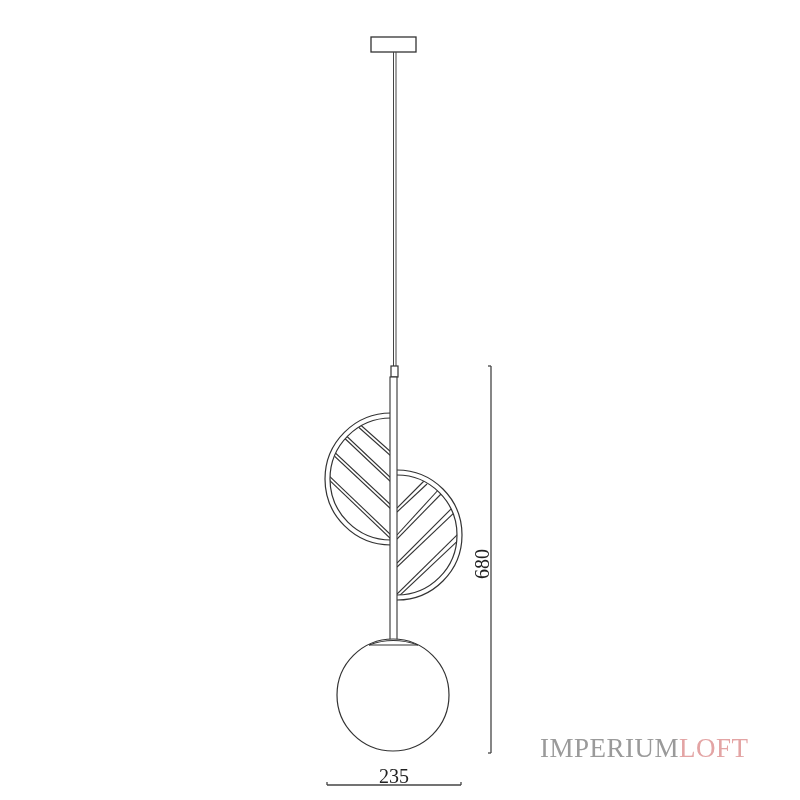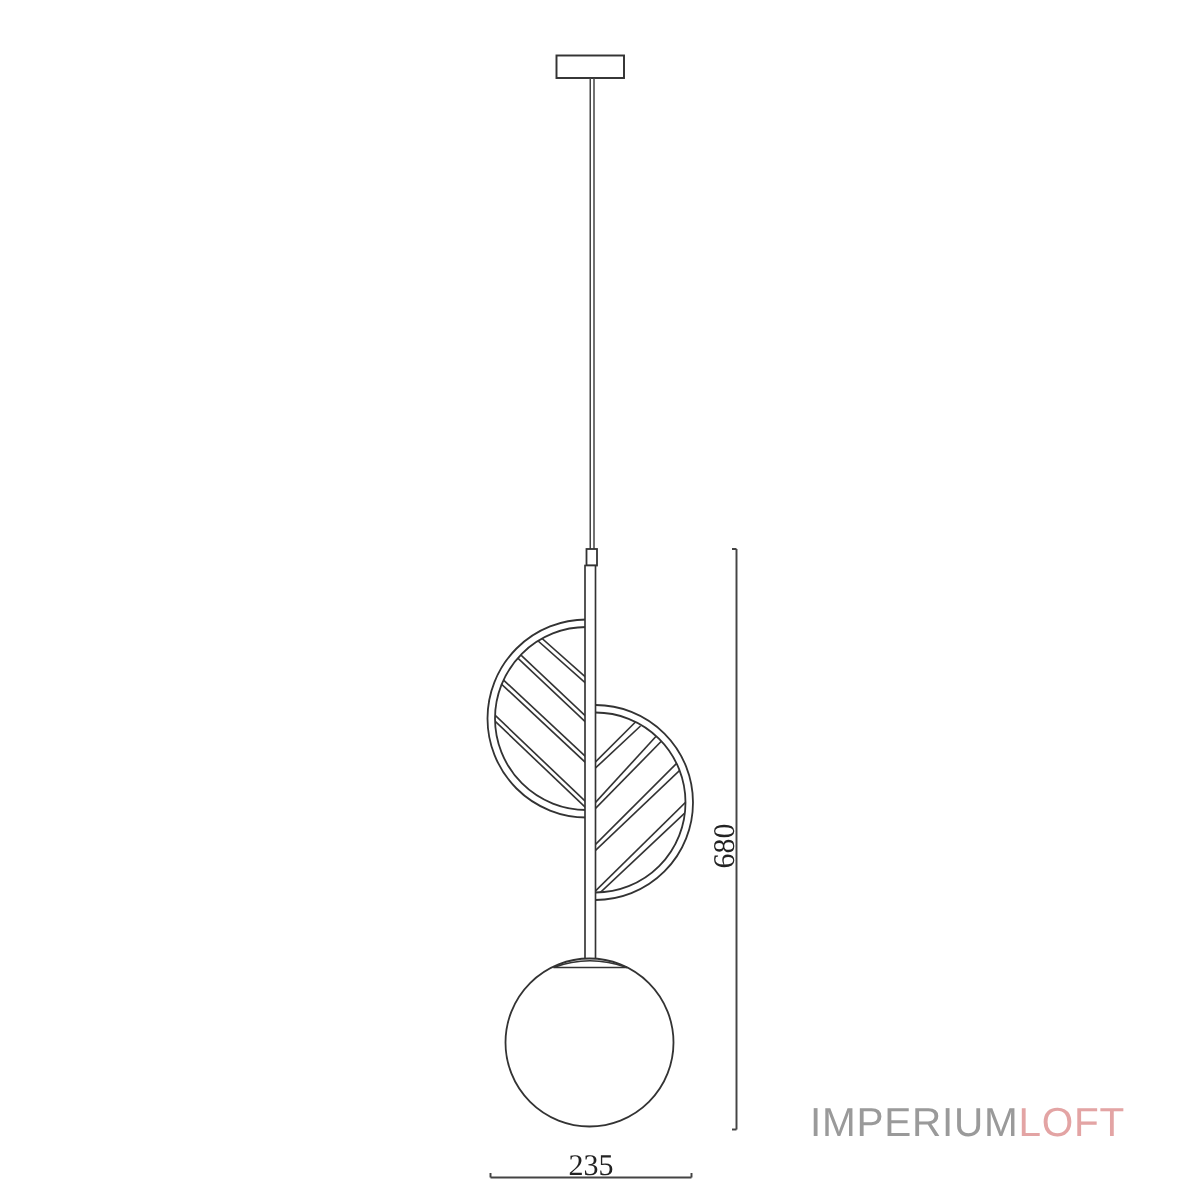--- a/index.html
+++ b/index.html
@@ -1,19 +1,19 @@
 <!DOCTYPE html>
 <html><head>
 <meta charset="utf-8">
 <style>
   html, body { margin: 0; padding: 0; background: #ffffff; }
   body { width: 800px; height: 800px; position: relative; overflow: hidden; }
   #drawing { position: absolute; left: 0; top: 0; }
   .dim-text { font-family: "Liberation Serif", serif; font-size: 20px; fill: #222; }
-  .logo { position: absolute; left: 540px; top: 733px; font-family: Liberation Sans, sans-serif; font-size: 27px; letter-spacing: 0.5px; font-weight: 300; }
+  .logo { position: absolute; left: 540px; top: 733px; font-family: Liberation Serif, serif; font-size: 27px; letter-spacing: 0.5px; font-weight: 300; }
   .logo .a { color: #9a9a9a; }
   .logo .b { color: #e3a4a4; }
 </style>
 </head>
 <body>
 
 <svg id="drawing" width="800" height="800" viewBox="0 0 800 800" xmlns="http://www.w3.org/2000/svg">
   <defs>
     <clipPath id="clipLeft">
         <rect x="300" y="400" width="91" height="160"></rect>

